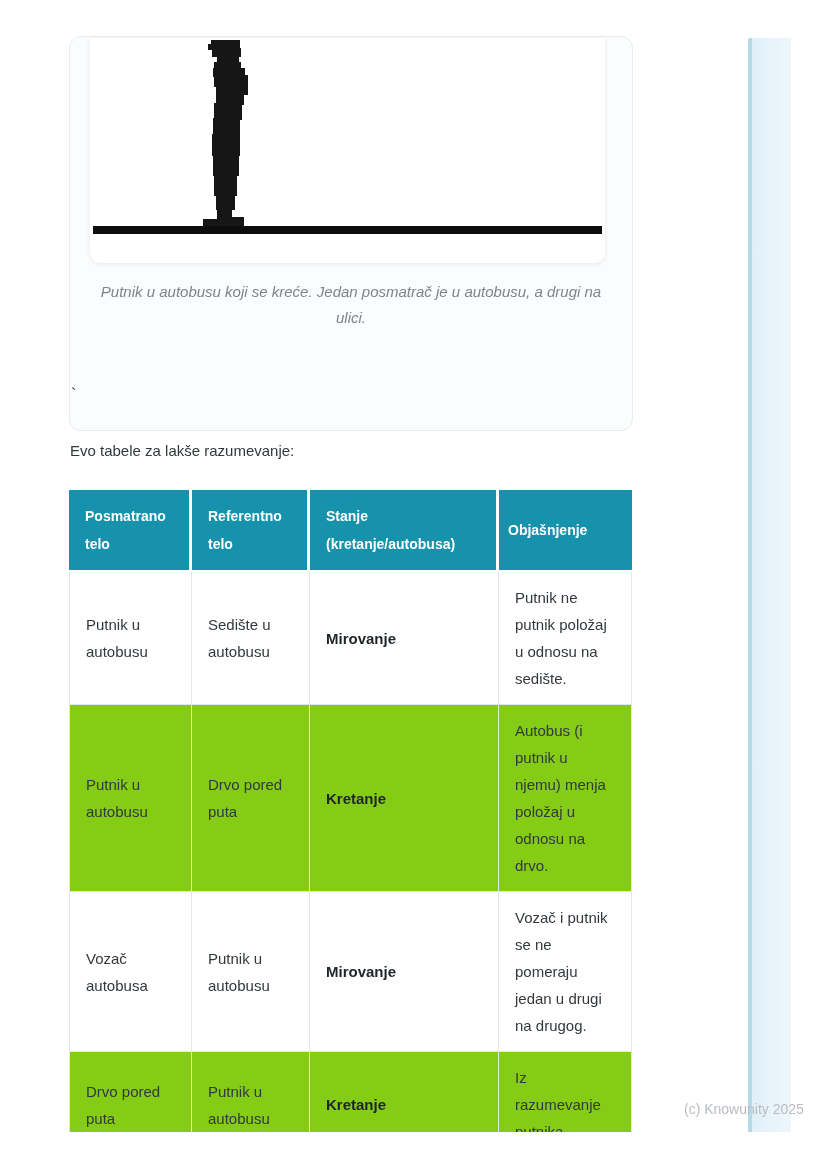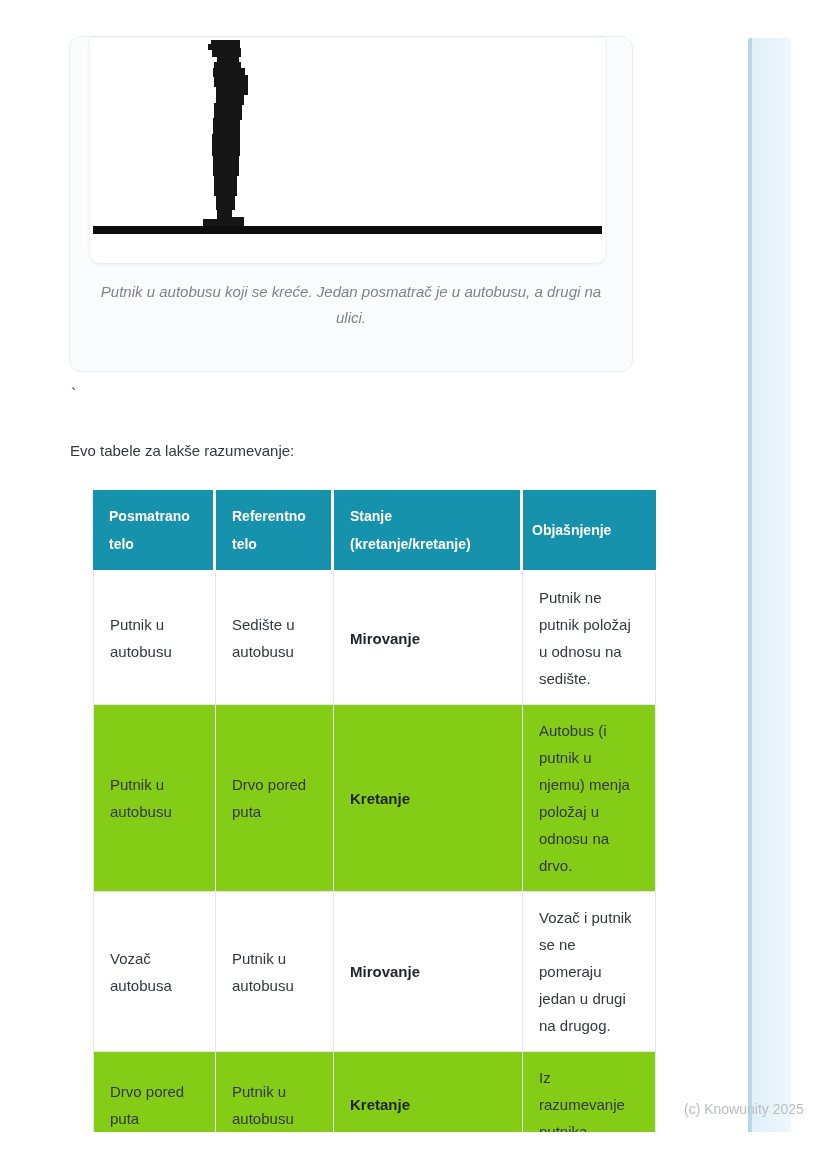--- a/index.html
+++ b/index.html
@@ -18,21 +18,21 @@
     position: absolute;
     left: 0; top: 0;
     width: 828px; height: 1132px;
     overflow: hidden;
   }
 
   
   .figure-card {
     position: absolute;
     left: 69px; top: 36px;
-    width: 564px; height: 336px;
+    width: 564px; height: 395px;
     background: #fbfcfd;
     border: 1px solid #e8ebef;
     border-radius: 12px;
   }
   .figure-image {
     position: absolute;
     left: 20px; top: 1px;
     width: 515px; height: 225px;
     background: #ffffff;
     border-radius: 0 0 10px 10px;
@@ -83,21 +83,20 @@
     left: 69px; top: 490px;
     width: 564px;
   }
   table.cmp {
     width: 563px;
     border-collapse: separate;
     border-spacing: 0;
     table-layout: fixed;
     font-size: 15px;
     line-height: 27px;
-    margin-left: 24px;
   }
   table.cmp th {
     background: #1792ad;
     color: #ffffff;
     font-weight: 700;
     font-size: 14px;
     line-height: 28px;
     text-align: left;
     vertical-align: middle;
     padding: 12px 16px;
@@ -182,21 +181,21 @@
         <colgroup>
           <col style="width:123px">
           <col style="width:118px">
           <col style="width:189px">
           <col style="width:133px">
         </colgroup>
         <thead>
           <tr>
             <th>Posmatrano telo</th>
             <th>Referentno telo</th>
-            <th>Stanje (kretanje/kretanje)</th>
+            <th>Stanje (kretanje/autobusa)</th>
             <th>Objašnjenje</th>
           </tr>
         </thead>
         <tbody>
           <tr>
             <td>Putnik u autobusu</td>
             <td>Sedište u autobusu</td>
             <td><span class="state">Mirovanje</span></td>
             <td>Putnik ne putnik položaj u odnosu na sedište.</td>
           </tr>

